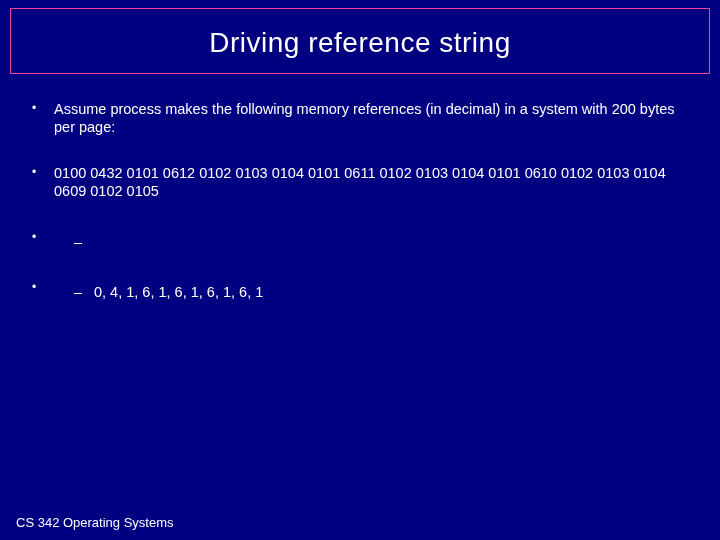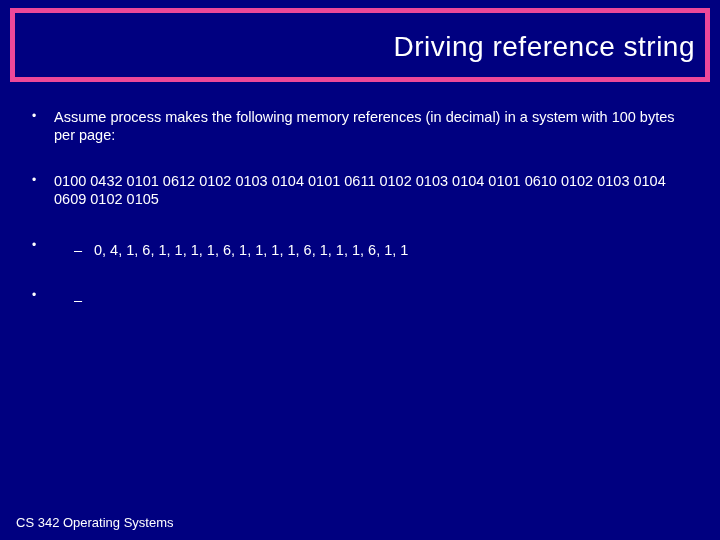--- a/index.html
+++ b/index.html
@@ -6,24 +6,24 @@
   body {
     width: 720px;
     height: 540px;
     background: #000080;
     color: #ffffff;
     font-family: Arial, Helvetica, sans-serif;
     overflow: hidden;
     position: relative;
   }
   .title-box {
-    border: 5px solid #ec4899;
+    border: 1px solid #ec4899;
     margin: 8px 10px 0 10px;
     padding: 18px 10px 14px 10px;
-    text-align: right;
+    text-align: center;
   }
   .title-box h1 {
     font-size: 28px;
     font-weight: normal;
     letter-spacing: 0.5px;
   }
   .content {
     padding: 26px 32px 0 32px;
     font-size: 14.5px;
     line-height: 1.25;
@@ -73,43 +73,43 @@
 <body>
 
 <div class="title-box">
   <h1>Driving reference string</h1>
 </div>
 
 <div class="content">
 
   <div class="bullet">
     <div class="dot">•</div>
-    <div class="txt">Assume process makes the following memory references (in decimal) in a system with 100 bytes per page:</div>
+    <div class="txt">Assume process makes the following memory references (in decimal) in a system with 200 bytes per page:</div>
   </div>
 
   <div class="bullet">
     <div class="dot">•</div>
     <div class="txt">0100  0432  0101  0612  0102  0103  0104  0101  0611  0102  0103  0104  0101  0610  0102  0103  0104  0609  0102  0105</div>
   </div>
 
   <div class="bullet">
     <div class="dot">•</div>
     <div class="txt">
       <div class="sub">
         <div class="dash">–</div>
-        <div>0, 4, 1, 6, 1, 1, 1, 1, 6, 1, 1, 1, 1, 6, 1, 1, 1, 6, 1, 1</div>
       </div>
     </div>
   </div>
 
   <div class="bullet">
     <div class="dot">•</div>
     <div class="txt">
       <div class="sub">
         <div class="dash">–</div>
+        <div>0, 4, 1, 6, 1, 6, 1, 6, 1, 6, 1</div>
       </div>
     </div>
   </div>
 
 </div>
 
 <div class="footer">
   <span>CS 342 Operating Systems</span>
   <span class="mid">29</span>
 </div>

